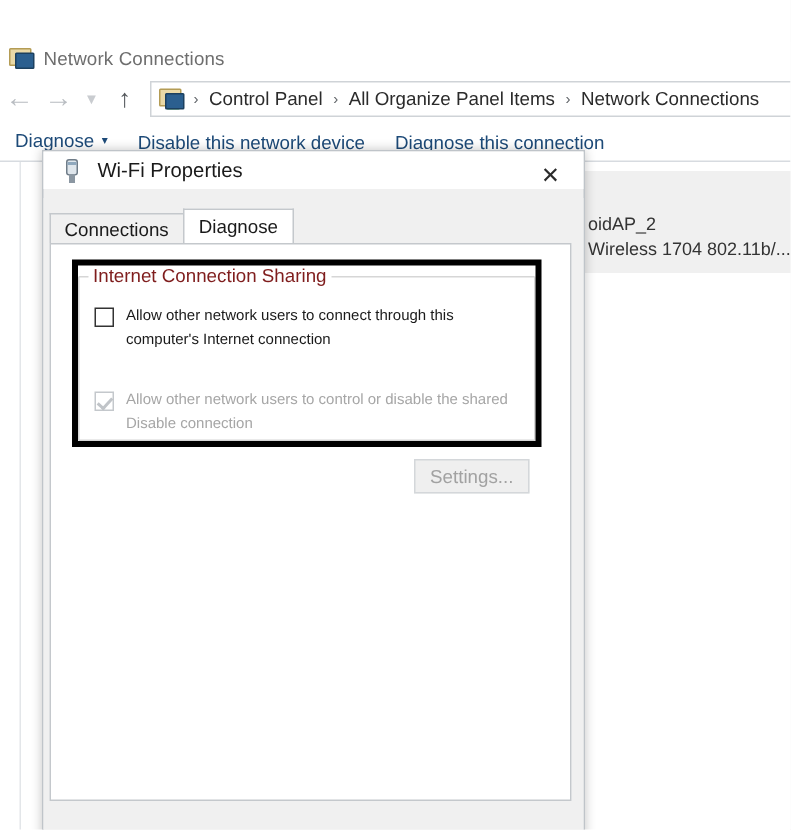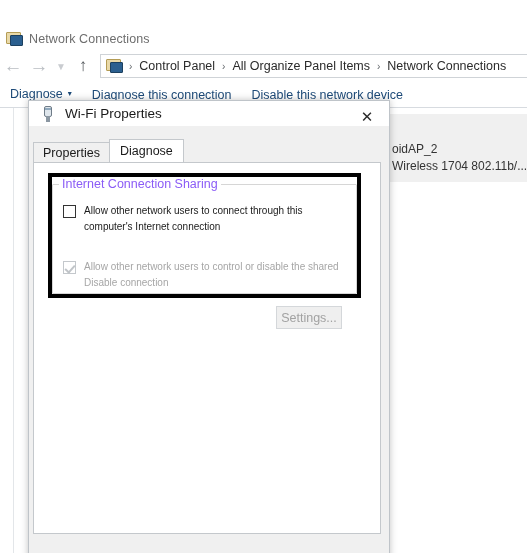--- a/index.html
+++ b/index.html
@@ -275,21 +275,21 @@
     width: 100%; height: 110px;
     border: 1px solid #d6d6d6;
     border-radius: 1px;
   }
   .gb-legend {
     position: absolute;
     left: 7px; top: 0;
     background: #ffffff;
     padding: 0 3px;
     font-size: 12.5px;
-    color: #8b5cf6;
+    color: #7f1d1d;
     white-space: nowrap;
   }
 
   .cb-row {
     position: absolute;
     display: flex;
     align-items: flex-start;
   }
   .cb-row.first { left: 11px; top: 26px; width: 285px; }
   .cb-row.second { left: 11px; top: 82px; width: 285px; }
@@ -336,21 +336,21 @@
   }
   .btn.disabled {
     color: #a2a2a2;
     border-color: #d4d7da;
     background: #efefef;
   }
 
   .settings-btn {
     position: absolute;
     left: 242px; top: 143px;
-    width: 66px;
+    width: 77px;
   }
 
   .dlg-footer {
     position: absolute;
     left: 0; bottom: 0;
     width: 360px; height: 39px;
     background: #f0f0f0;
   }
   .ok-btn {
     position: absolute;
@@ -449,22 +449,22 @@
         <span class="crumb">All Organize Panel Items</span>
         <span class="crumb-sep">›</span>
         <span class="crumb">Network Connections</span>
       </div>
     </div>
 
     <div class="cmdbar">
       <div class="cmd-item">
         <span>Diagnose</span><span class="caret">▾</span>
       </div>
+      <div class="cmd-item">Disable this network device</div>
       <div class="cmd-item">Diagnose this connection</div>
-      <div class="cmd-item">Disable this network device</div>
     </div>
 
     <div class="content-area">
       <div class="nav-pane"></div>
       <div class="list-pane">
 
         <div class="net-tile">
           <div class="net-tile-spacer"></div>
           <div class="net-tile-line">oidAP_2</div>
           <div class="net-tile-line">Wireless 1704 802.11b/...</div>
@@ -483,21 +483,21 @@
           <i class="cap"></i>
           <i class="plug"></i>
       </span>
       <span class="dlg-title">Wi-Fi Properties</span>
       <div class="dlg-close">✕</div>
     </div>
 
     <div class="dlg-body">
 
       <div class="tabstrip">
-        <div class="tab">Properties</div>
+        <div class="tab">Connections</div>
         <div class="tab active">Diagnose</div>
       </div>
 
       <div class="tabpage">
 
         <div class="groupbox">
           <div class="gb-border"></div>
           <div class="gb-legend">Internet Connection Sharing</div>
 
           <div class="cb-row first">

